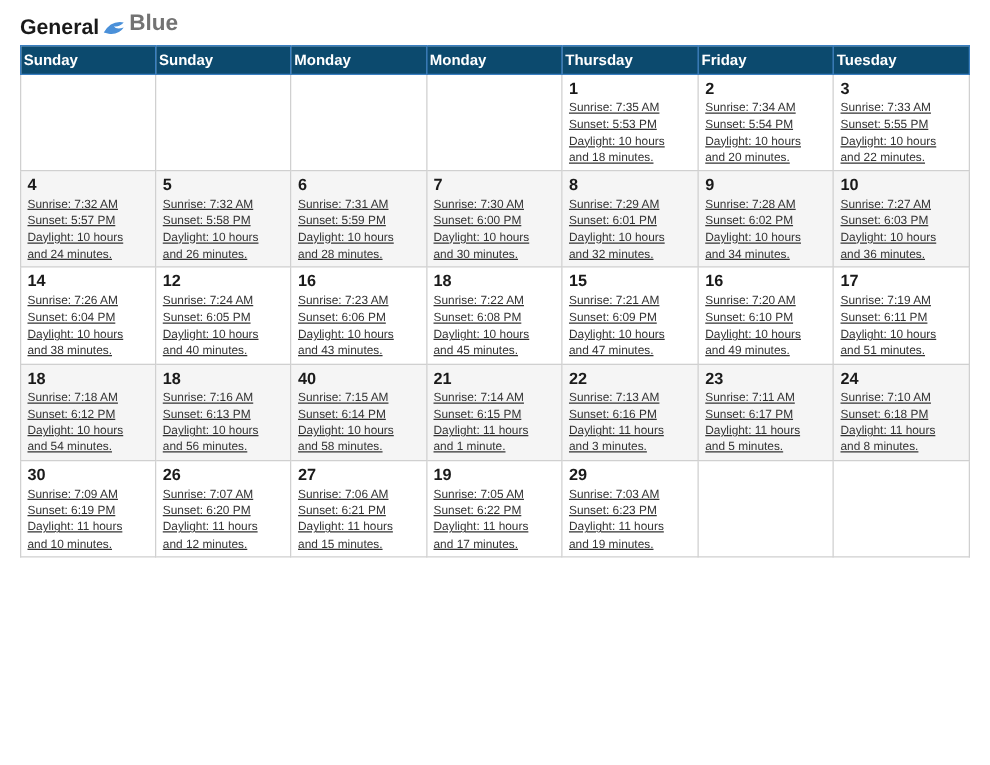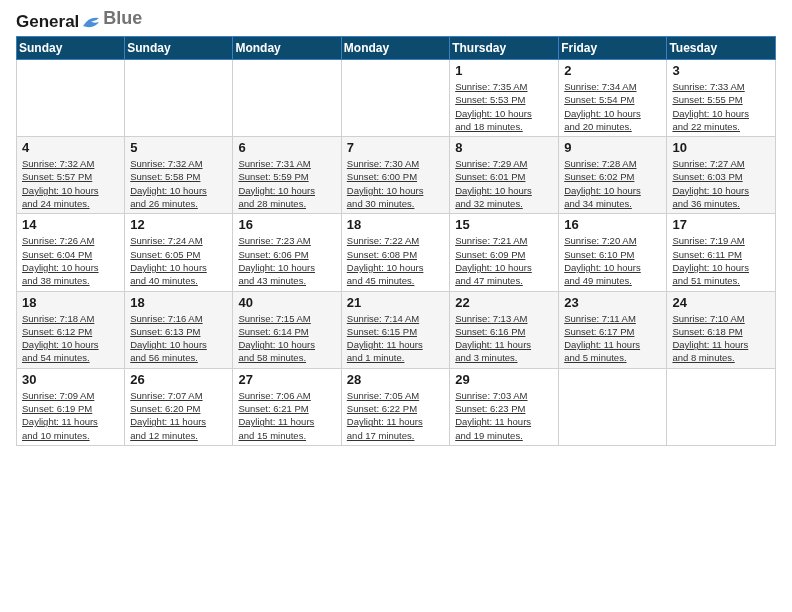--- a/index.html
+++ b/index.html
@@ -231,21 +231,21 @@
           </td>
           <td>
             <span class="day-num">26</span>
             <div class="day-info">Sunrise: 7:07 AM<br>Sunset: 6:20 PM<br>Daylight: 11 hours<br>and 12 minutes.</div>
           </td>
           <td>
             <span class="day-num">27</span>
             <div class="day-info">Sunrise: 7:06 AM<br>Sunset: 6:21 PM<br>Daylight: 11 hours<br>and 15 minutes.</div>
           </td>
           <td>
-            <span class="day-num">28</span>
+            <span class="day-num">19</span>
             <div class="day-info">Sunrise: 7:05 AM<br>Sunset: 6:22 PM<br>Daylight: 11 hours<br>and 17 minutes.</div>
           </td>
           <td>
             <span class="day-num">29</span>
             <div class="day-info">Sunrise: 7:03 AM<br>Sunset: 6:23 PM<br>Daylight: 11 hours<br>and 19 minutes.</div>
           </td>
           <td class="empty-cell"></td>
           <td class="empty-cell"></td>
         </tr>
       </tbody>

